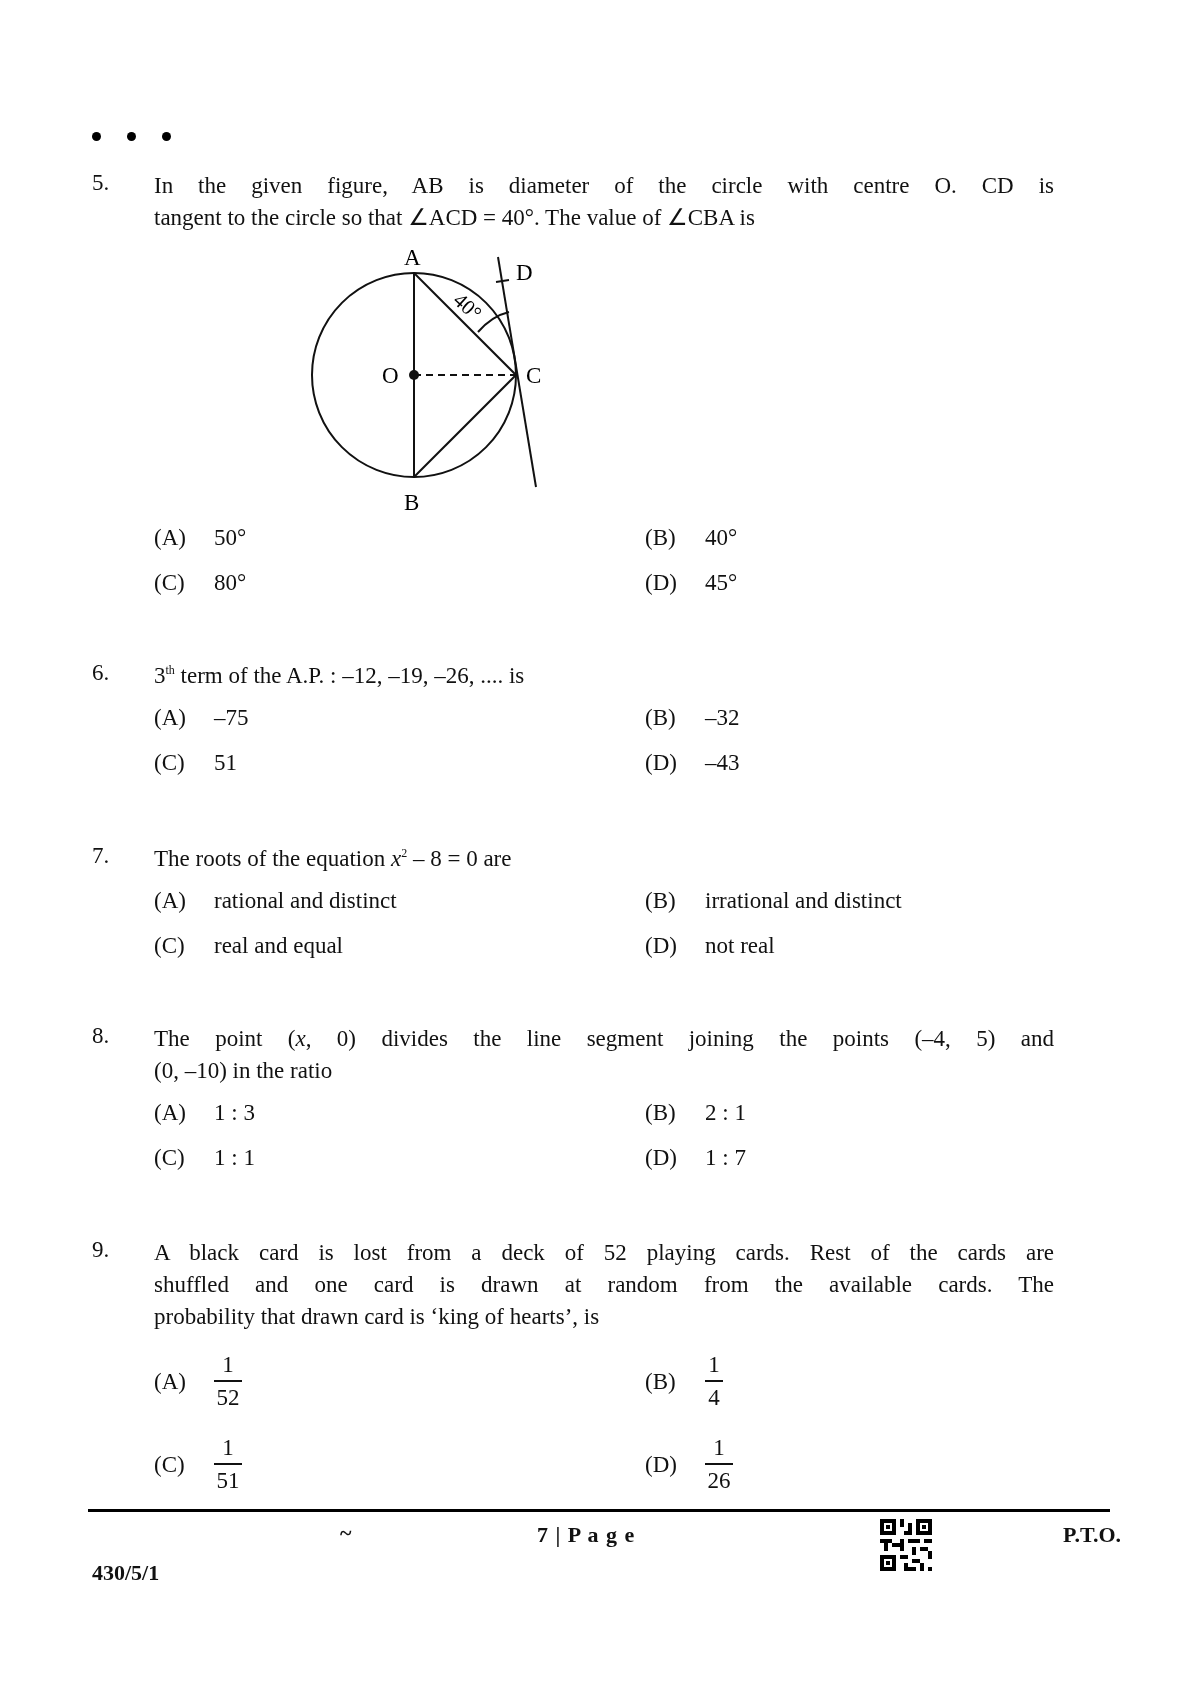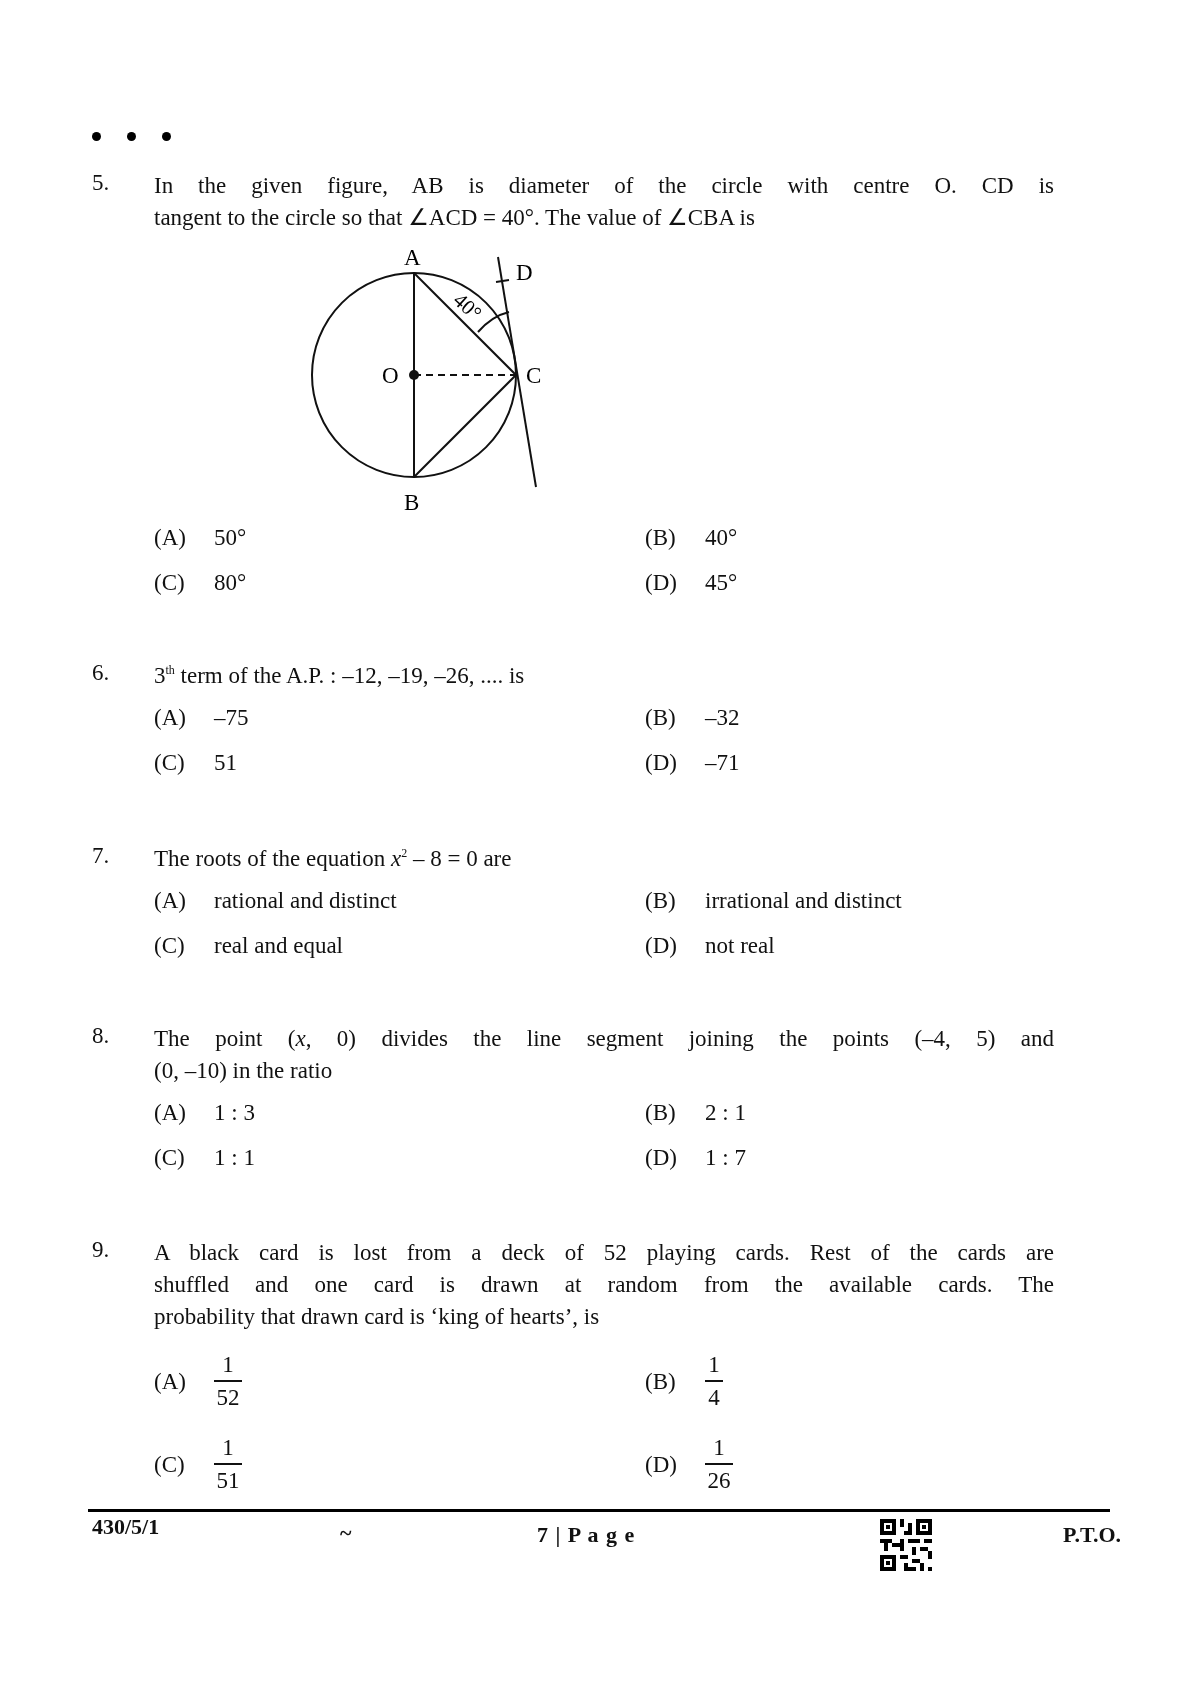--- a/index.html
+++ b/index.html
@@ -87,21 +87,21 @@
   <div class="opt col-b" style="top:705px">
     <span class="lbl">(B)</span>
     <span>–32</span>
   </div>
   <div class="opt col-a" style="top:750px">
     <span class="lbl">(C)</span>
     <span>51</span>
   </div>
   <div class="opt col-b" style="top:750px">
     <span class="lbl">(D)</span>
-    <span>–71</span>
+    <span>–43</span>
   </div>
 </div>
 
 <div>
   <span class="qnum" style="top:843px">7.</span>
   <div class="qtext" style="top:843px"><span>The roots of the equation </span><i class="var">x</i><sup>2</sup><span> – 8 = 0 are</span></div>
   <div class="opt col-a" style="top:888px">
     <span class="lbl">(A)</span>
     <span>rational and distinct</span>
   </div>
@@ -175,21 +175,21 @@
     <span class="lbl">(D)</span>
     <span class="frac">
       <span class="num">1</span>
       <span class="bar"></span>
       <span class="num">26</span>
     </span>
   </div>
 </div>
 
 <div class="abs footer-rule"></div>
-<div class="abs footer" style="left:92px; top:1514px;">430/5/1</div>
+<div class="abs footer" style="left:92px; top:1560px;">430/5/1</div>
 <div class="abs footer" style="left:340px; top:1520px;">~</div>
 <div class="abs footer" style="left:537px; top:1522px; letter-spacing:1px;">7 | P a g e</div>
 <div class="abs qr">
   <svg width="52" height="54" viewBox="0 0 13 13" shape-rendering="crispEdges" xmlns="http://www.w3.org/2000/svg">
     <rect x="0" y="0" width="4" height="4" fill="#000"></rect>
       <rect x="1" y="1" width="2" height="2" fill="#fff"></rect>
       <rect x="1.5" y="1.5" width="1" height="1" fill="#000"></rect>
     <rect x="9" y="0" width="4" height="4" fill="#000"></rect>
       <rect x="10" y="1" width="2" height="2" fill="#fff"></rect>
       <rect x="10.5" y="1.5" width="1" height="1" fill="#000"></rect>

